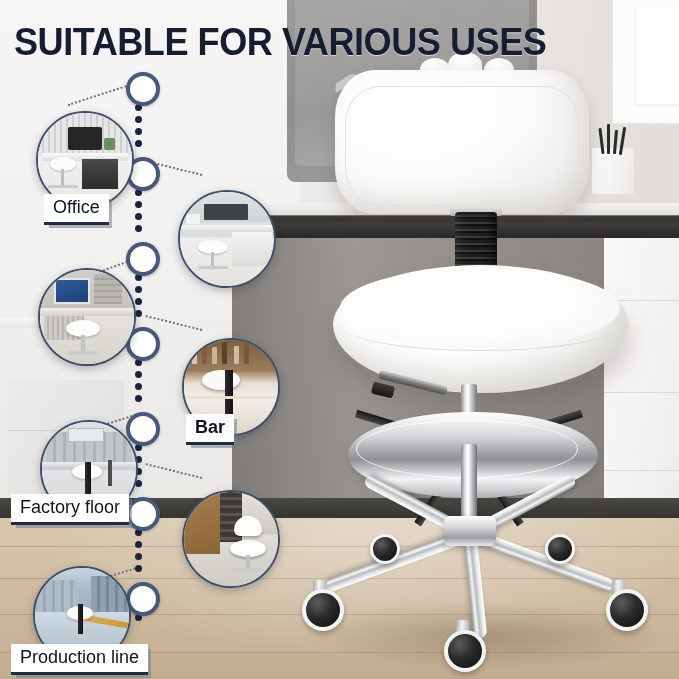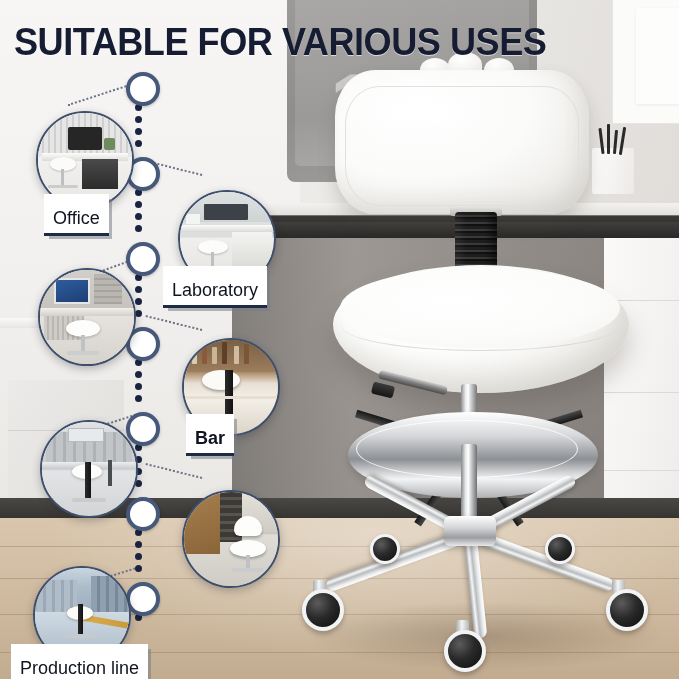--- a/index.html
+++ b/index.html
@@ -305,21 +305,21 @@
   }
   .thumb-img { position:absolute; inset:0; }
 
   .tag {
     position:absolute;
     background:#ffffff;
     color:#0f1420;
     font-family:"Liberation Sans", sans-serif;
     font-size:18px;
     font-weight:normal;
-    padding:14px 9px 4px 9px;
+    padding:3px 9px 4px 9px;
     white-space:nowrap;
     border-bottom:3px solid #1f2a44;
     box-shadow: 4px 4px 0 -1px rgba(120,125,135,.55);
   }
   .t-box{position:absolute;}
   .t-stool{position:absolute;border-radius:50%;}
 </style>
 </head>
 <body>
 
@@ -495,21 +495,20 @@
       <div class="t-box" style="left:0;top:0;width:94px;height:30px;background:linear-gradient(180deg,#dfe2e2,#cfd3d3);"></div>
       <div class="t-box" style="left:24px;top:12px;width:44px;height:16px;background:#3c4247;border-radius:1px;"></div>
       <div class="t-box" style="left:6px;top:22px;width:14px;height:10px;background:#f3f4f4;"></div>
       <div class="t-box" style="left:0;top:33px;width:94px;height:7px;background:linear-gradient(180deg,#fbfbfa,#d9d9d7);"></div>
       <div class="t-box" style="left:52px;top:40px;width:40px;height:34px;background:linear-gradient(180deg,#f4f4f2,#dcdcd9);"></div>
       <div class="t-stool" style="left:18px;top:48px;width:30px;height:14px;background:#fcfcfb;box-shadow:0 1px 2px rgba(0,0,0,.22);"></div>
       <div class="t-box" style="left:31px;top:60px;width:3px;height:16px;background:#bdbfc1;"></div>
       <div class="t-box" style="left:18px;top:74px;width:30px;height:3px;background:#c9cbcd;border-radius:2px;"></div>
     </div>
   </div>
-  <div class="tag" style="left:163px;top:266px;">Laboratory</div>
 
   <div class="thumb" style="left:38px;top:268px;">
     <div class="thumb-img" style="background:linear-gradient(180deg,#d8d6d2 0%,#cfcdc8 46%,#e6e3de 47%,#d6d3cd 100%);">
       <div class="t-box" style="left:0;top:0;width:94px;height:40px;background:linear-gradient(180deg,#d2cfca,#c6c3bd);"></div>
       <div class="t-box" style="left:14px;top:8px;width:32px;height:22px;background:linear-gradient(160deg,#2f5c9e,#1d3f73);border:2px solid #e6e6e6;"></div>
       <div class="t-box" style="left:54px;top:4px;width:28px;height:30px;background:repeating-linear-gradient(180deg,#b9b6b1 0 4px,#a7a49f 4px 6px);"></div>
       <div class="t-box" style="left:0;top:38px;width:94px;height:8px;background:linear-gradient(180deg,#f1efec,#d3d0cb);"></div>
       <div class="t-box" style="left:4px;top:46px;width:40px;height:24px;background:repeating-linear-gradient(90deg,#cfccc7 0 3px,#bab7b2 3px 5px);"></div>
       <div class="t-stool" style="left:26px;top:50px;width:34px;height:17px;background:#fdfdfc;box-shadow:0 1px 3px rgba(0,0,0,.25);"></div>
       <div class="t-box" style="left:41px;top:65px;width:4px;height:18px;background:#c0c2c4;"></div>
@@ -539,20 +538,21 @@
       <div class="t-box" style="left:0;top:0;width:94px;height:20px;background:linear-gradient(180deg,#e2e4e6,#cdd0d3);"></div>
       <div class="t-box" style="left:4px;top:10px;width:86px;height:30px;background:repeating-linear-gradient(90deg,#c2c5c8 0 7px,#aeb2b5 7px 10px);"></div>
       <div class="t-box" style="left:26px;top:6px;width:34px;height:12px;background:#e7e9ea;border:1px solid #b9bcbf;"></div>
       <div class="t-box" style="left:0;top:40px;width:94px;height:6px;background:linear-gradient(180deg,#eceef0,#cdd0d3);"></div>
       <div class="t-stool" style="left:30px;top:42px;width:30px;height:15px;background:#fcfcfb;box-shadow:0 1px 3px rgba(0,0,0,.25);"></div>
       <div class="t-box" style="left:43px;top:40px;width:6px;height:38px;background:linear-gradient(90deg,#2c2c2c,#131313);"></div>
       <div class="t-box" style="left:66px;top:38px;width:4px;height:26px;background:#4a4d50;"></div>
       <div class="t-box" style="left:30px;top:76px;width:34px;height:4px;background:#c9cbcd;border-radius:2px;"></div>
     </div>
   </div>
+  <div class="tag" style="left:11px;top:494px;">Factory floor</div>
 
   <div class="thumb" style="left:182px;top:490px;">
     <div class="thumb-img" style="background:linear-gradient(180deg,#d7d4cf 0%,#cac7c1 44%,#e0ddd7 46%,#cfccc6 100%);">
       <div class="t-box" style="left:0;top:0;width:36px;height:62px;background:linear-gradient(160deg,#a77f4f,#8a6538);"></div>
       <div class="t-box" style="left:36px;top:0;width:22px;height:50px;background:repeating-linear-gradient(180deg,#3d3a36 0 5px,#57534e 5px 8px);"></div>
       <div class="t-box" style="left:58px;top:0;width:36px;height:40px;background:linear-gradient(180deg,#e4e1db,#d0cdc7);"></div>
       <div class="t-stool" style="left:50px;top:24px;width:28px;height:20px;background:#fdfdfc;border-radius:14px 14px 6px 6px;box-shadow:0 2px 3px rgba(0,0,0,.28);"></div>
       <div class="t-stool" style="left:46px;top:48px;width:36px;height:17px;background:#fdfdfc;box-shadow:0 2px 3px rgba(0,0,0,.28);"></div>
       <div class="t-box" style="left:62px;top:63px;width:4px;height:14px;background:#bfc1c3;"></div>
       <div class="t-box" style="left:48px;top:76px;width:32px;height:4px;background:#cacccf;border-radius:2px;"></div>

